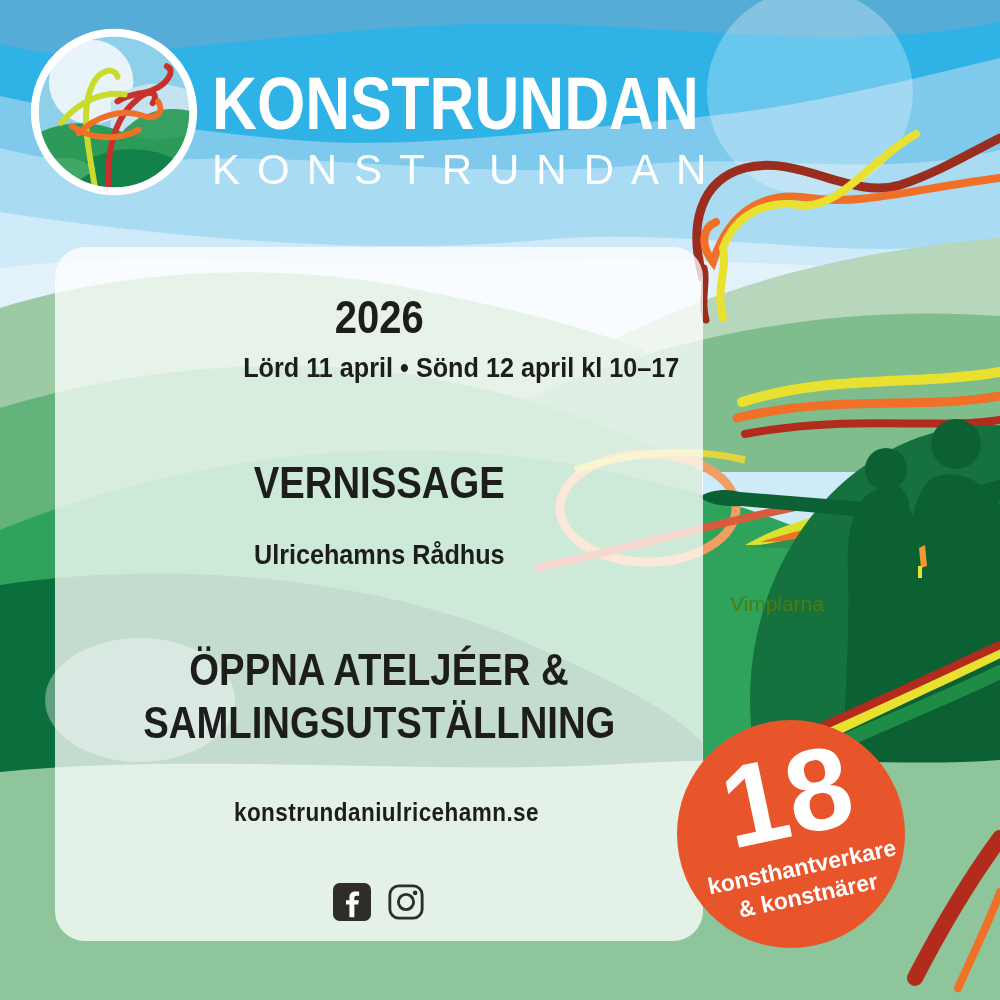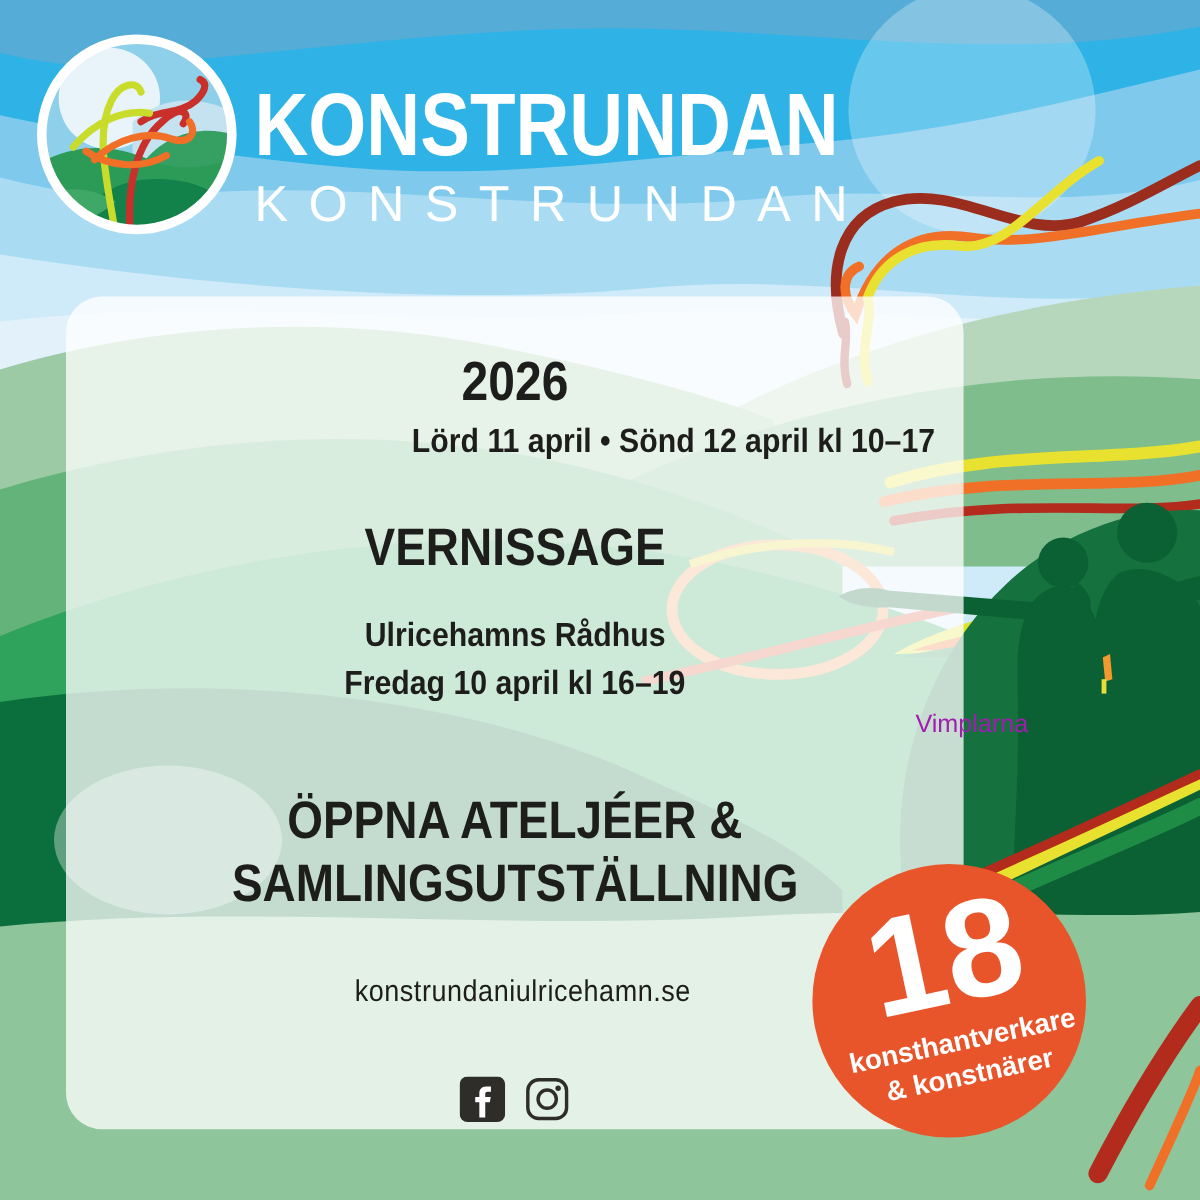--- a/index.html
+++ b/index.html
@@ -17,41 +17,41 @@
     display:inline-block;font-size:74px;font-weight:700;line-height:1;
     letter-spacing:0px;transform:scaleX(0.84);transform-origin:left top;white-space:nowrap;
   }
   .brand-subtitle{
     display:block;margin-top:8px;font-size:42px;font-weight:400;line-height:1;
     letter-spacing:17px;white-space:nowrap;
   }
 
   
   .card{
-    position:absolute;left:55px;top:247px;width:748px;height:694px;
+    position:absolute;left:55px;top:247px;width:648px;height:694px;
     background:rgba(255,255,255,0.76);border-radius:30px;
     color:#1d1d1b;text-align:center;box-sizing:border-box;padding-top:46px;
   }
   .cond{display:inline-block;transform:scaleX(0.9);transform-origin:center;white-space:nowrap;}
   .cond-heavy{display:inline-block;transform:scaleX(0.87);transform-origin:center;white-space:nowrap;}
   .year{font-size:46px;font-weight:700;line-height:1.05;}
   .dates{margin-top:12px;font-size:28px;font-weight:700;line-height:1.1;text-align:right;}
-  .h-vernissage{margin-top:50px;font-size:44px;font-weight:700;line-height:1.05;}
+  .h-vernissage{margin-top:76px;font-size:44px;font-weight:700;line-height:1.05;}
   .venue{margin-top:34px;font-size:28px;font-weight:700;line-height:1.1;}
   .vtime{margin-top:9px;font-size:28px;font-weight:700;line-height:1.1;}
   .open1{margin-top:76px;font-size:44px;font-weight:700;line-height:1.05;}
   .open2{margin-top:7px;font-size:44px;font-weight:700;line-height:1.05;}
-  .website{margin-top:52px;font-size:25px;font-weight:400;letter-spacing:0.5px;padding-left:14px;}
+  .website{margin-top:52px;font-size:25px;font-weight:700;letter-spacing:0.5px;padding-left:14px;}
   .social{margin-top:56px;display:flex;justify-content:center;gap:16px;align-items:center;}
   .social svg{display:block;}
 
   
   .note{
-    position:absolute;left:697px;top:588px;width:160px;text-align:right;
-    color:#a21caf;font-size:21px;font-weight:400;line-height:1.55;
+    position:absolute;left:697px;top:588px;width:160px;text-align:center;
+    color:#4d7c0f;font-size:21px;font-weight:400;line-height:1.55;
   }
 
   
   .badge{
     position:absolute;left:677px;top:720px;width:228px;height:228px;border-radius:50%;
     background:#e8552b;color:#ffffff;text-align:center;
   }
   .badge-inner{transform:rotate(-12deg);padding-top:18px;}
   .badge-count{font-size:116px;font-weight:700;line-height:1.0;}
   .badge-line{font-size:23px;font-weight:700;line-height:1.25;}
@@ -120,21 +120,20 @@
     <path d="M778,746 C892,696 958,664 1000,645" fill="none" stroke="#b22b1c" stroke-width="8" stroke-linecap="round"></path>
     <path d="M915,978 C945,920 975,872 1000,838" fill="none" stroke="#b22b1c" stroke-width="16" stroke-linecap="round"></path>
     <path d="M958,988 C978,944 995,908 1000,892" fill="none" stroke="#f07028" stroke-width="8" stroke-linecap="round"></path>
   </svg>
 
   <div class="card">
     <div class="year"><span class="cond-heavy">2026</span></div>
     <div class="dates"><span class="cond">Lörd 11 april • Sönd 12 april kl 10–17</span></div>
     <div class="h-vernissage"><span class="cond-heavy">VERNISSAGE</span></div>
     <div class="venue"><span class="cond">Ulricehamns Rådhus</span></div>
-    <div class="vtime"><span class="cond">Fredag 10 april kl 16–19</span></div>
     <div class="open1"><span class="cond-heavy">ÖPPNA ATELJÉER &amp;</span></div>
     <div class="open2"><span class="cond-heavy">SAMLINGSUTSTÄLLNING</span></div>
     <div class="website"><span class="cond">konstrundaniulricehamn.se</span></div>
     <div class="social">
       <svg width="38" height="38" viewBox="0 0 40 40">
         <rect x="0" y="0" width="40" height="40" rx="7" fill="#2e2d2a"></rect>
         <path d="M27.5,13.5 h-3.2 c-1.1,0 -1.8,0.8 -1.8,2 v2.6 h4.8 l-0.8,4.6 h-4 V36 h-5.2 V22.7 h-3.6 v-4.6 h3.6 v-3.2 c0,-3.6 2.3,-6 5.9,-6 h4.3 Z" fill="#ffffff"></path>
       </svg>
       <svg width="38" height="38" viewBox="0 0 40 40">
         <rect x="3" y="3" width="34" height="34" rx="9.5" fill="none" stroke="#2e2d2a" stroke-width="3"></rect>

